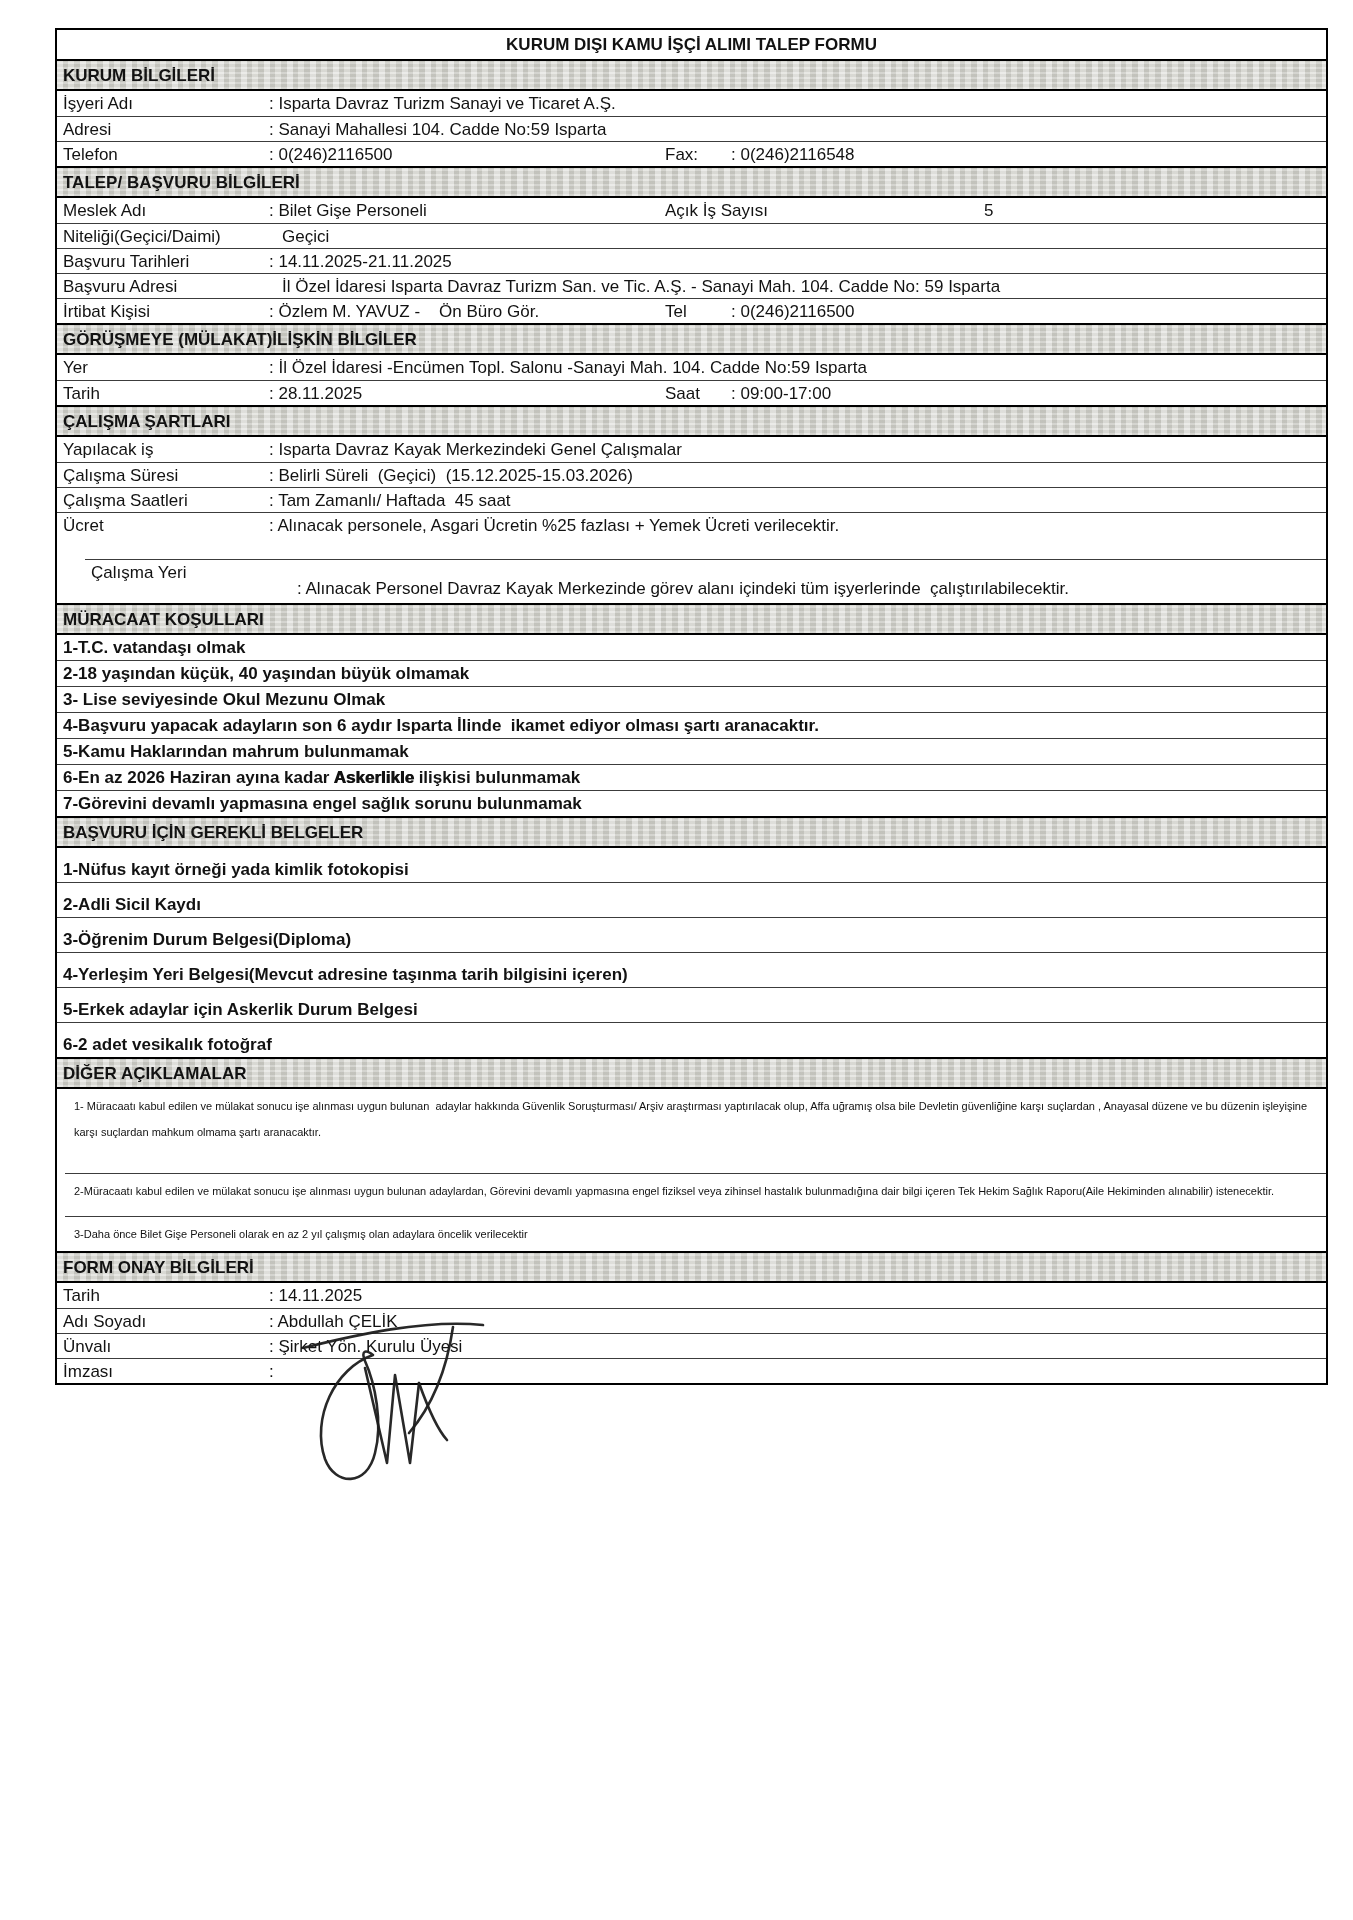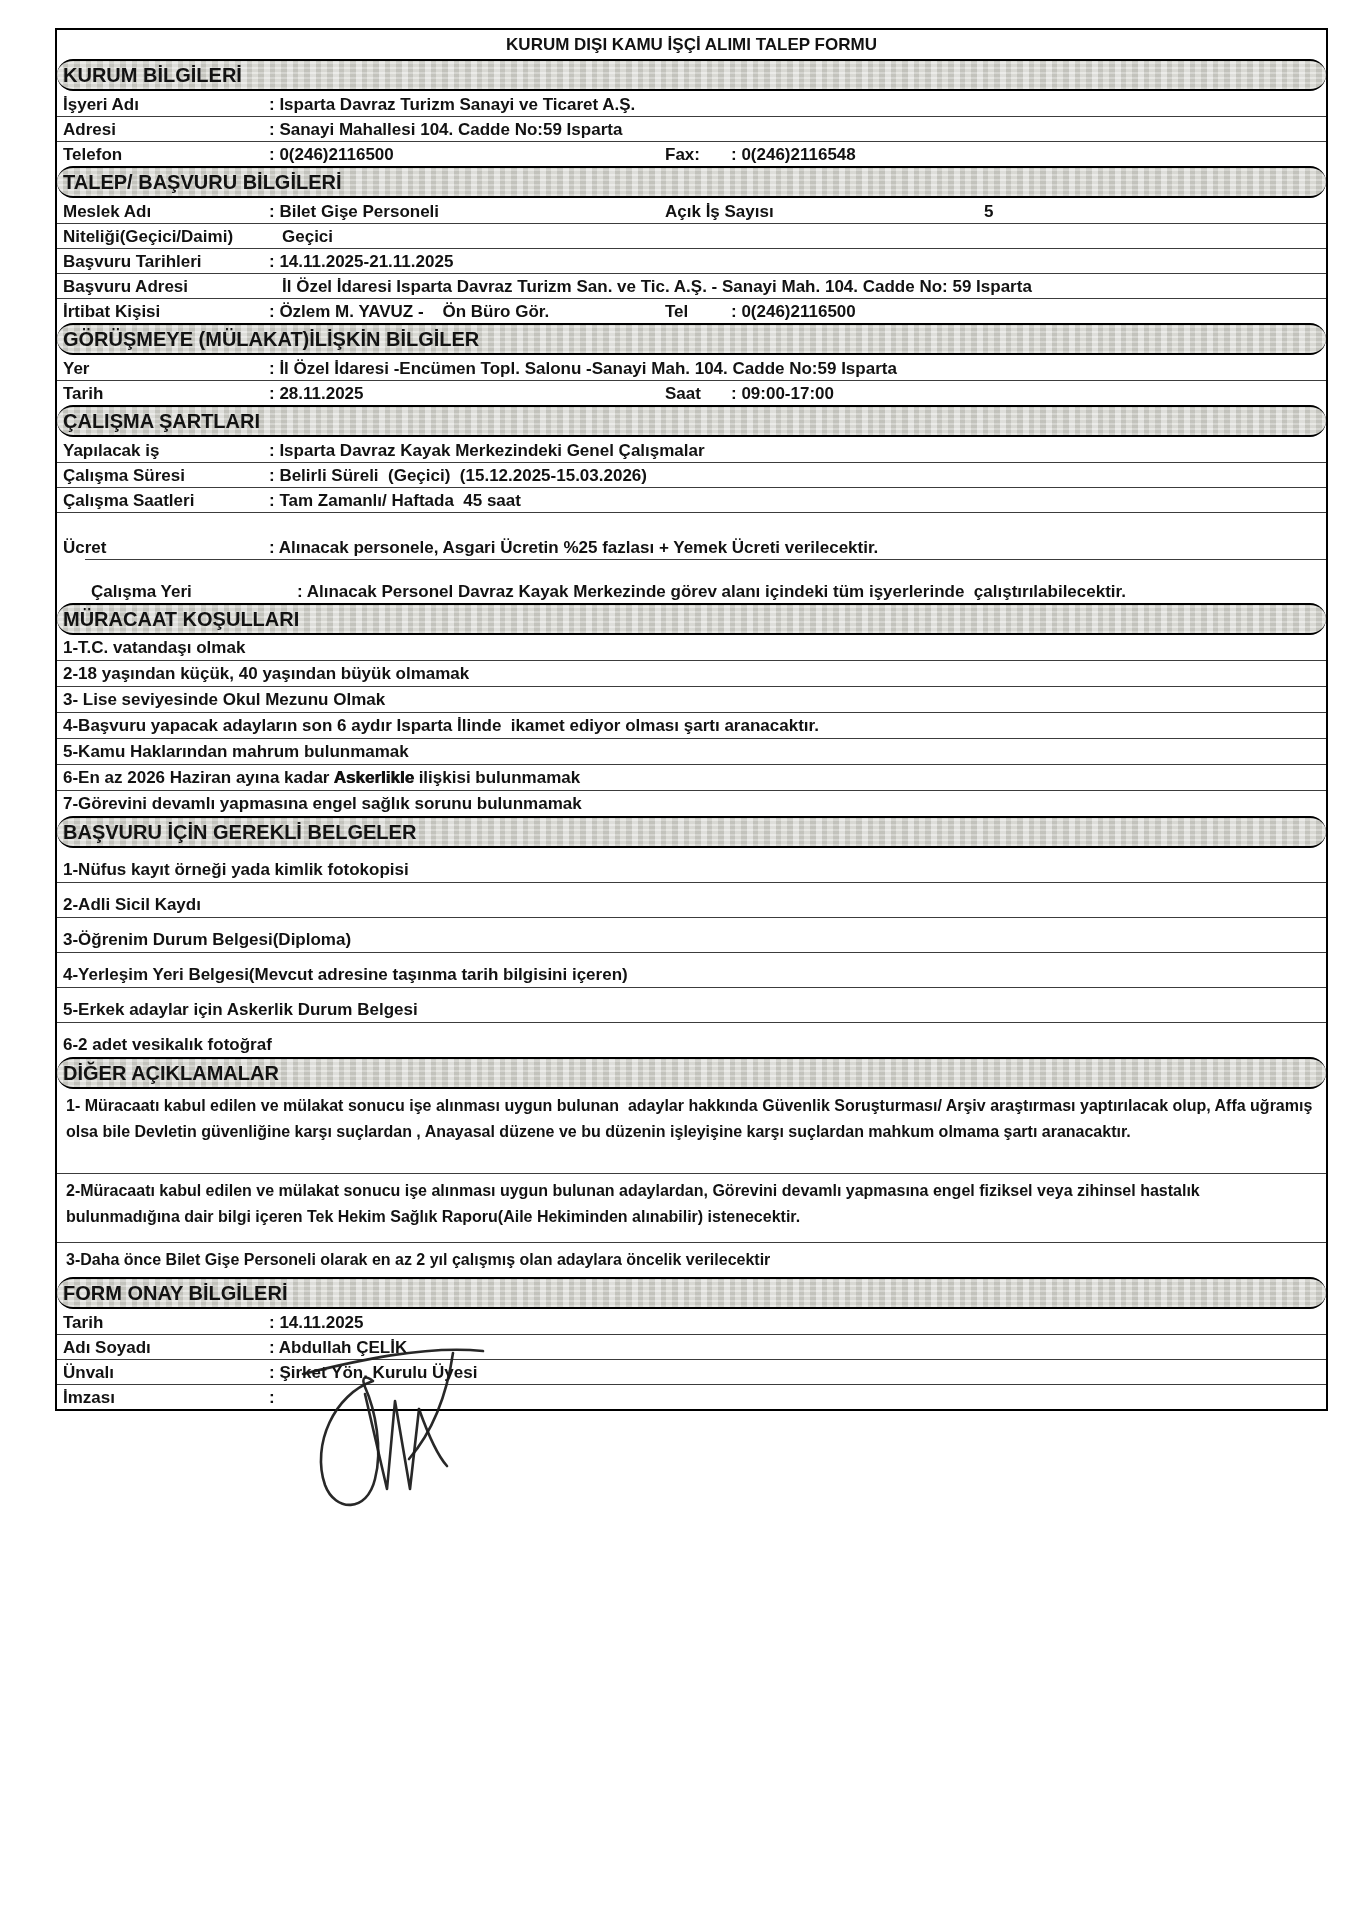--- a/index.html
+++ b/index.html
@@ -15,55 +15,54 @@
   .form {
     position: absolute; left: 55px; top: 28px; width: 1273px;
     border: 2.5px solid #000;
     background: #fff;
   }
   .title-row {
     text-align: center; font-weight: 700; font-size: 17px;
     padding: 4px 0 3px; line-height: 22px;
   }
   .sec-header {
-    font-weight: 700; font-size: 20px; line-height: 21px;
+    font-weight: 700; font-size: 17px; line-height: 21px;
     padding: 4px 6px 3px;
     border-top: 2px solid #000; border-bottom: 2px solid #000;
     background-color: #d7d7d1;
     background-image:
       repeating-linear-gradient(90deg, rgba(255,255,255,.35) 0 6px, rgba(120,120,112,.12) 6px 11px, rgba(255,255,255,.22) 11px 17px, rgba(100,100,92,.10) 17px 23px),
       repeating-linear-gradient(0deg, rgba(255,255,255,.25) 0 2px, rgba(90,90,82,.08) 2px 5px);
-    border-radius: 16px;
   }
   .row {
-    display: flex; align-items: flex-end;
+    display: flex; align-items: flex-start;
     padding: 2px 6px 1px; min-height: 25px;
-    font-size: 17px; font-weight: 700; line-height: 21px;
+    font-size: 17px; font-weight: 400; line-height: 21px;
   }
   .row + .row { border-top: 1px solid #3c3c3c; }
   .lbl  { flex: none; width: 206px; white-space: nowrap; }
   .val  { flex: 1; white-space: pre-wrap; }
   .pair .val { flex: none; width: 396px; }
   .lbl2 { flex: none; width: 66px; white-space: nowrap; overflow: visible; }
   .val2 { flex: none; white-space: pre-wrap; }
   .acik .val2 { margin-left: 253px; }
   .no-colon .val { padding-left: 13px; }
   .ucret-row { min-height: 47px; }
   .yeri-row  { min-height: 44px; margin-left: 28px; }
   .yeri-row .val { padding-top: 16px; }
   .lrow {
     padding: 3px 6px 2px; min-height: 25px;
     font-size: 17px; font-weight: 700; line-height: 20px;
     white-space: pre-wrap;
   }
   .lrow + .lrow { border-top: 1px solid #3c3c3c; }
   .belge .lrow { min-height: 29px; padding-top: 12px; }
   .xrow {
-    padding: 4px 9px 3px; font-size: 16px; font-weight: 700;
-    line-height: 26px; white-space: pre-wrap;
+    padding: 4px 9px 3px; font-size: 11px; font-weight: 400;
+    line-height: 26px; white-space: pre-wrap; margin-left: 8px;
   }
   .xrow + .xrow { border-top: 1px solid #3c3c3c; }
   .pad-b-lg { padding-bottom: 28px; }
   .pad-b-md { padding-bottom: 12px; }
   .pad-b-sm { padding-bottom: 4px; }
   .bold-extra { text-shadow: 0.7px 0 0 currentColor; }
   .sig {
     position: absolute; left: 238px; bottom: -108px;
     width: 195px; height: 178px; pointer-events: none;
   }

